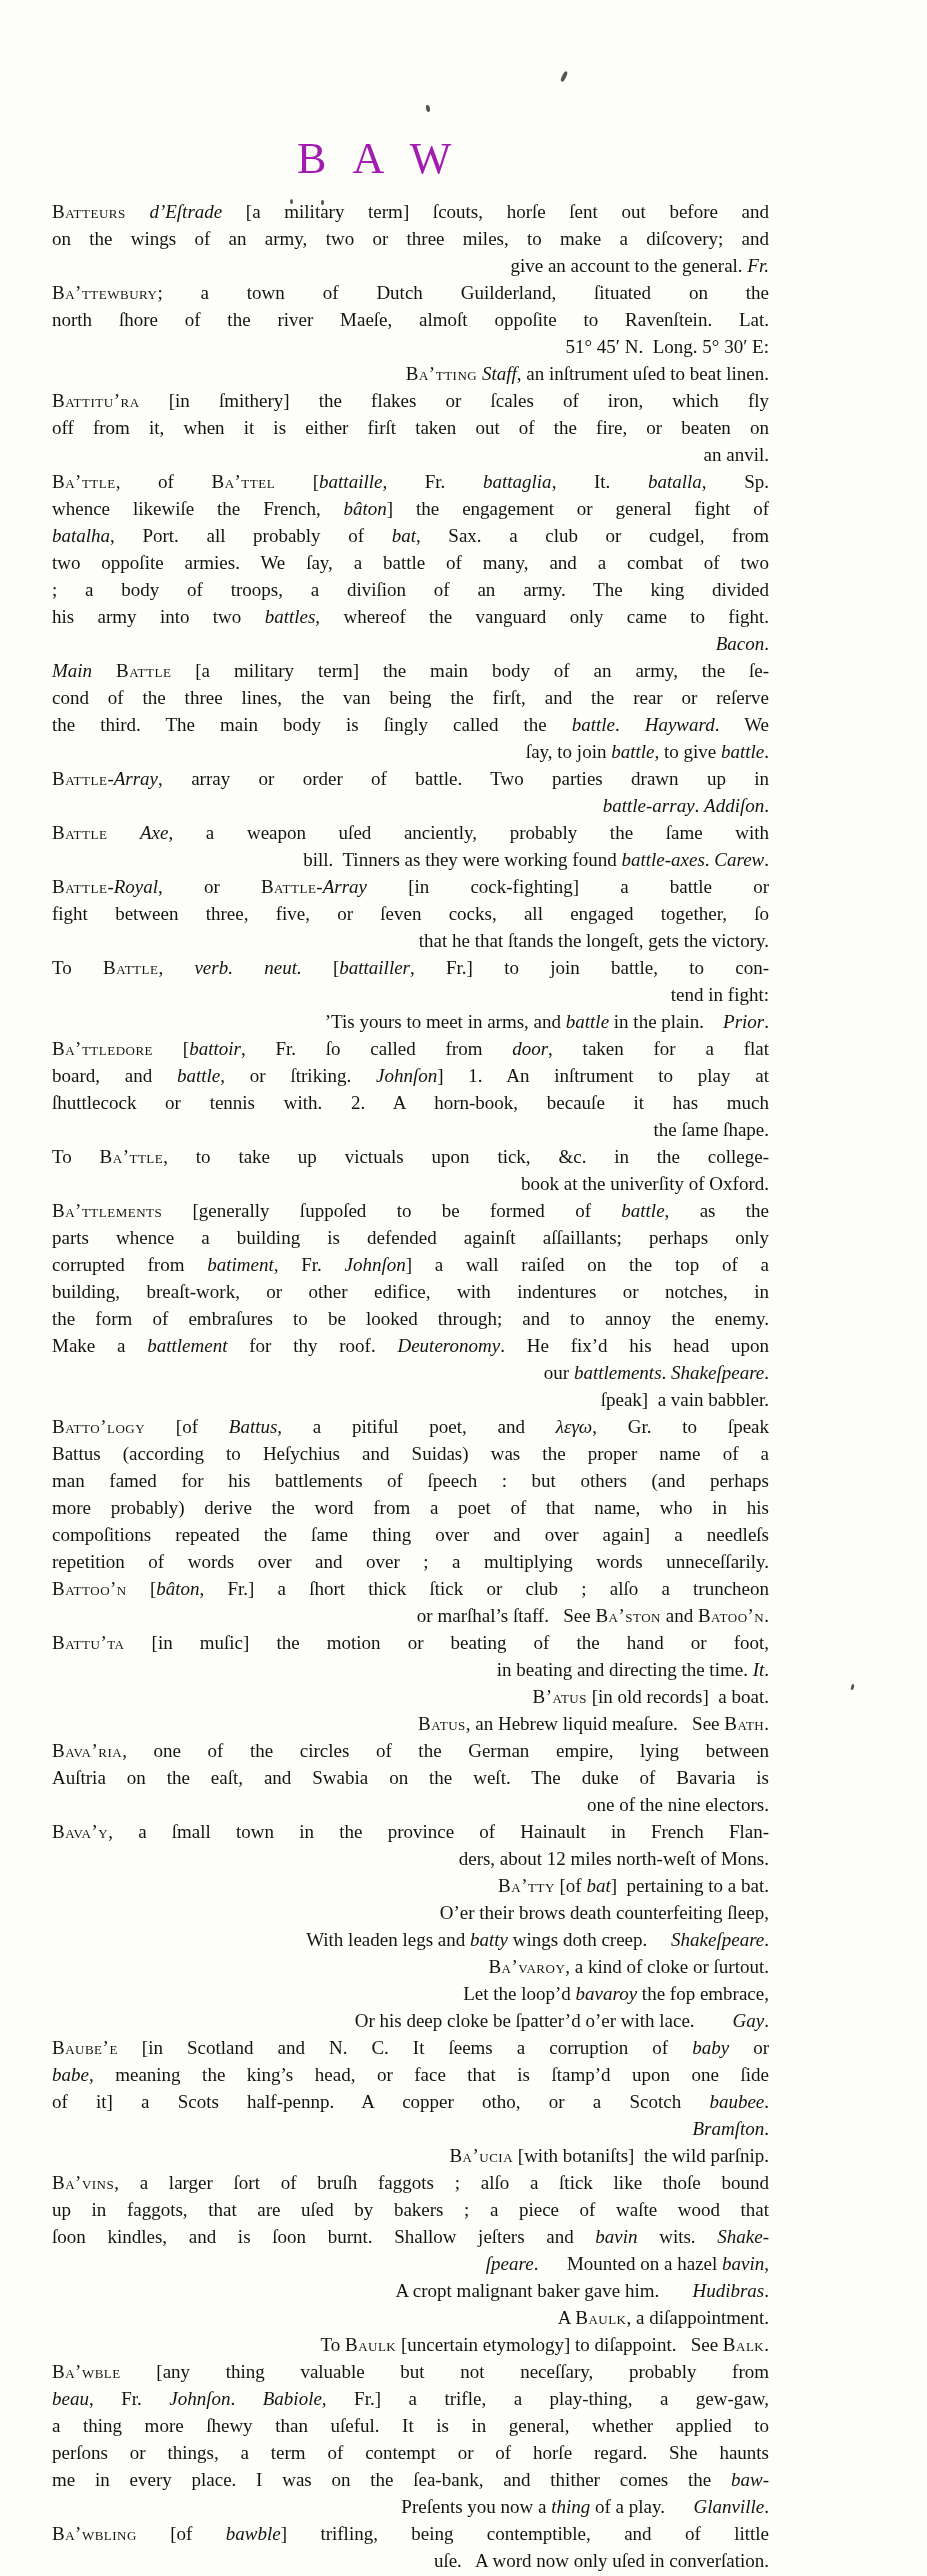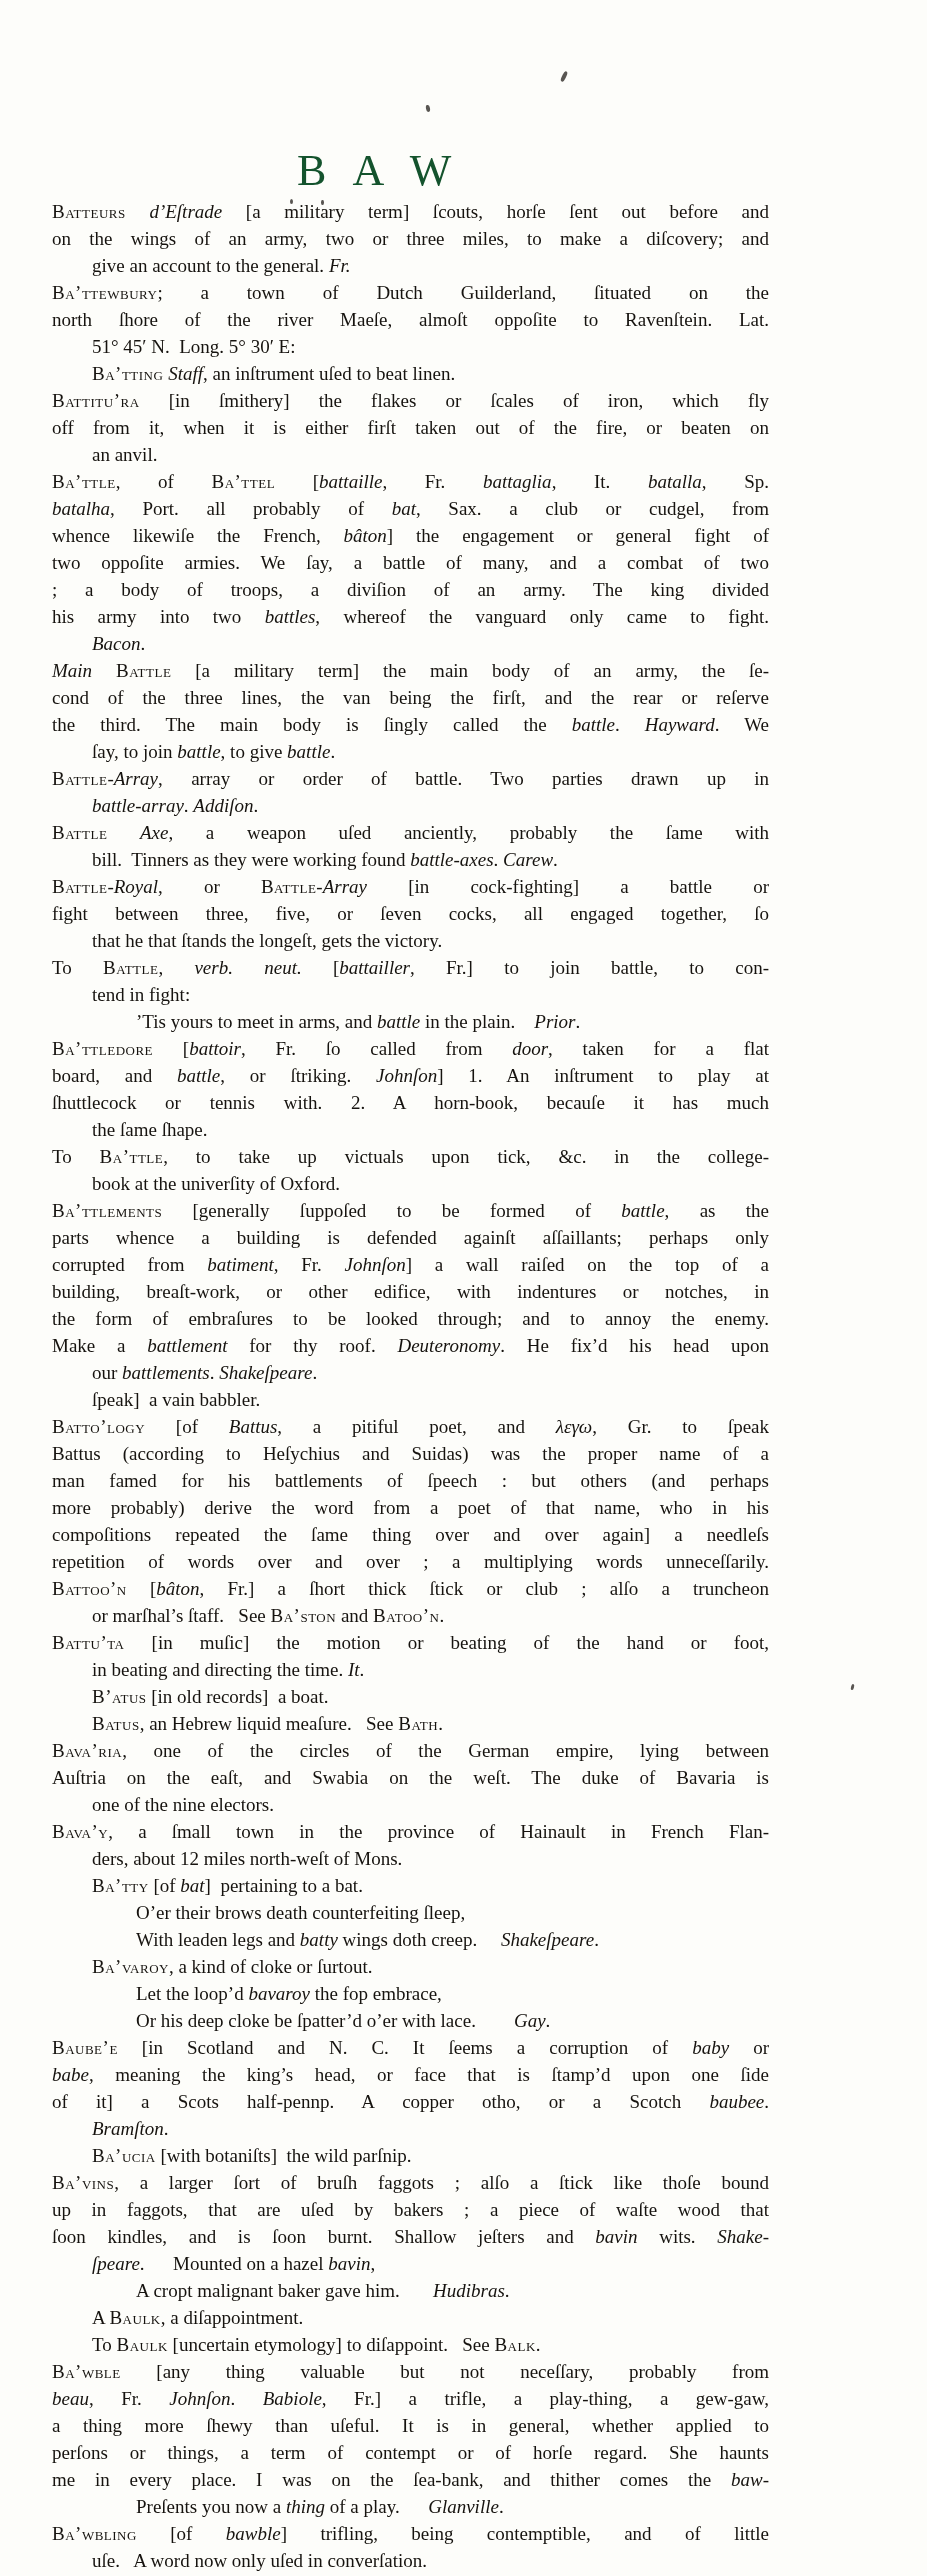--- a/index.html
+++ b/index.html
@@ -6,42 +6,42 @@
   .page{
     position:relative;
     width:927px;height:3152px;
     background:#fdfdfa;
     overflow:hidden;
     font-family:"Liberation Serif","DejaVu Serif",serif;
     color:#16130f;
   }
   .page-title{
     position:absolute;
-    left:297px;top:145px;
+    left:297px;top:133px;
     font-size:44px;
     letter-spacing:6.2px;
     word-spacing:5.2px;
     white-space:nowrap;
-    color:#14532d;
+    color:#a21caf;
   }
   .text-column{
     position:absolute;
     left:52px;top:198px;
     width:717px;
     font-size:19px;
     line-height:27px;
     text-rendering:optimizeLegibility;
   }
   .line{
     text-align:justify;
     text-align-last:justify;
     min-height:27px;
   }
   .line.short{
-    text-align:left;
+    text-align:right;
     text-align-last:auto;
     white-space:pre-wrap;
     margin-left:40px;
   }
   .line.ind{padding-left:44px;}
   .it{font-style:italic;}
   .sc{font-variant:small-caps;letter-spacing:0.5px;}
   .speck{
     position:absolute;
     background:#221e19;
@@ -61,22 +61,22 @@
       <div class="line">on the wings of an army, two or three miles, to make a diſcovery; and</div>
       <div class="line short">give an account to the general. <span class="it">Fr.</span></div>
       <div class="line"><span class="sc">Ba’ttewbury</span>; a town of Dutch Guilderland, ſituated on the</div>
       <div class="line">north ſhore of the river Maeſe, almoſt oppoſite to Ravenſtein.  Lat.</div>
       <div class="line short">51° 45′ N.  Long. 5° 30′ E:</div>
       <div class="line short"><span class="sc">Ba’tting</span> <span class="it">Staff</span>, an inſtrument uſed to beat linen.</div>
       <div class="line"><span class="sc">Battitu’ra</span> [in ſmithery] the flakes or ſcales of iron, which fly</div>
       <div class="line">off from it, when it is either firſt taken out of the fire, or beaten on</div>
       <div class="line short">an anvil.</div>
       <div class="line"><span class="sc">Ba’ttle</span>, of <span class="sc">Ba’ttel</span> [<span class="it">battaille</span>, Fr. <span class="it">battaglia</span>, It. <span class="it">batalla</span>, Sp.</div>
+      <div class="line">whence likewiſe the French, <span class="it">bâton</span>] the engagement or general fight of</div>
       <div class="line"><span class="it">batalha</span>, Port.  all probably of <span class="it">bat</span>, Sax.  a club or cudgel, from</div>
-      <div class="line">whence likewiſe the French, <span class="it">bâton</span>] the engagement or general fight of</div>
       <div class="line">two oppoſite armies.  We ſay, a battle of many, and a combat of two</div>
       <div class="line">; a body of troops, a diviſion of an army.  The king divided</div>
       <div class="line">his army into two <span class="it">battles</span>, whereof the vanguard only came to fight.</div>
       <div class="line short"><span class="it">Bacon</span>.</div>
       <div class="line"><span class="it">Main</span> <span class="sc">Battle</span> [a military term] the main body of an army, the ſe-</div>
       <div class="line">cond of the three lines, the van being the firſt, and the rear or reſerve</div>
       <div class="line">the third.  The main body is ſingly called the <span class="it">battle</span>. <span class="it">Hayward</span>.  We</div>
       <div class="line short">ſay, to join <span class="it">battle</span>, to give <span class="it">battle</span>.</div>
       <div class="line"><span class="sc">Battle</span>-<span class="it">Array</span>, array or order of battle.  Two parties drawn up in</div>
       <div class="line short"><span class="it">battle-array</span>. <span class="it">Addiſon</span>.</div>

